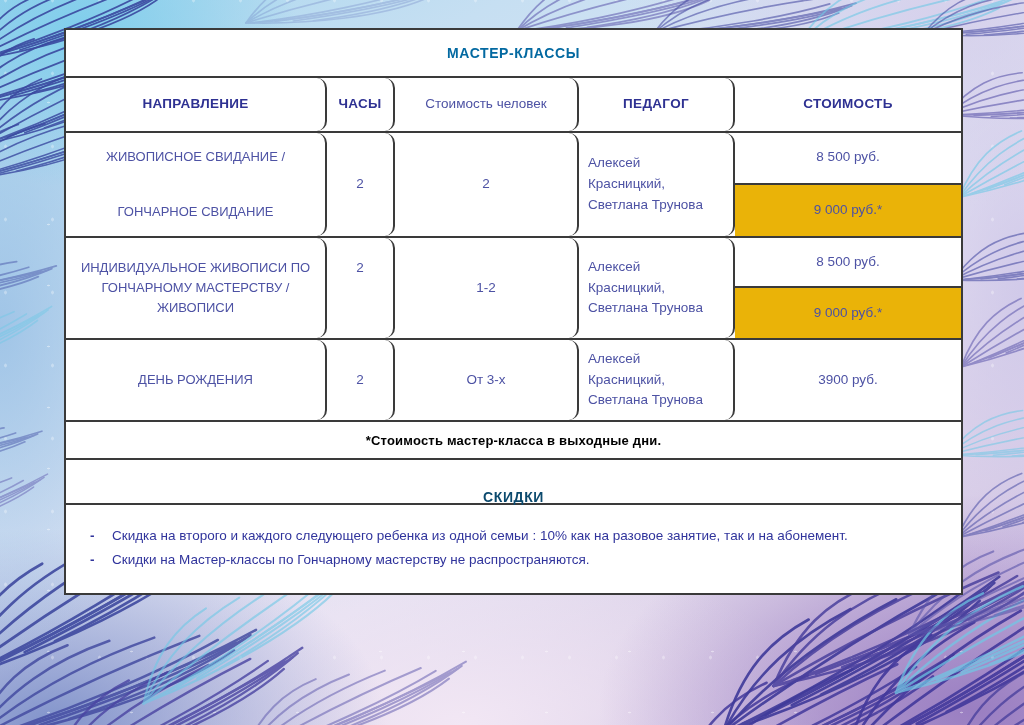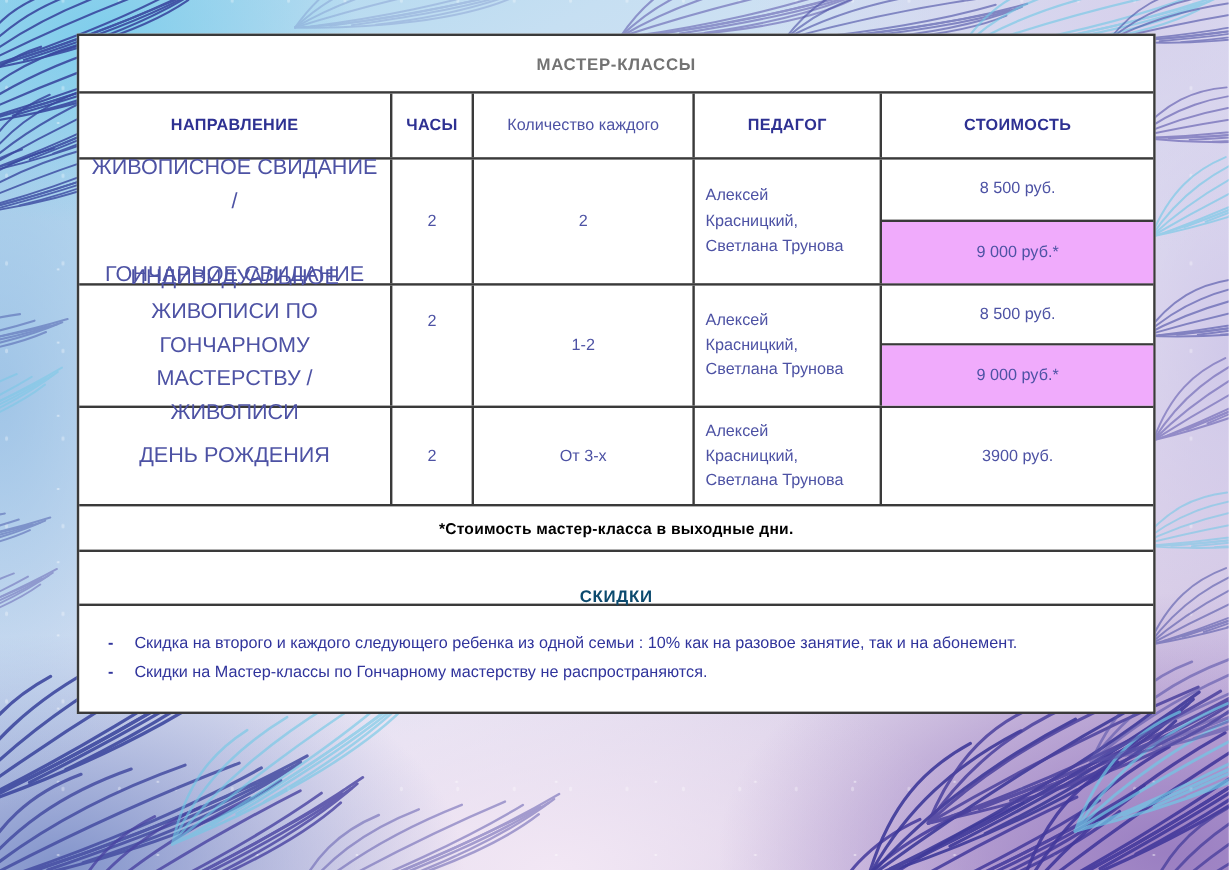--- a/index.html
+++ b/index.html
@@ -40,38 +40,38 @@
   .header-row{height:55px;}
   .r1{height:105px;}
   .r2{height:102px;}
   .r3{height:82px;}
   .note-row{height:38px;align-items:center;justify-content:center;}
   .skidki-row{height:45px;align-items:center;justify-content:center;}
   .bullets-row{flex:1;border-bottom:none;display:block;padding:20px 20px 0 24px;}
   .cell{
     box-sizing:border-box;border-right:2px solid #3a3a3a;
     display:flex;flex-direction:column;align-items:center;justify-content:center;
-    text-align:center;font-size:13.5px;line-height:1.55;
-  }
-  .c-dir{flex:0 0 261px;padding:0 10px;font-size:18px;}
+    text-align:center;font-size:13.5px;line-height:1.55;border-radius:10px;
+  }
+  .c-dir{flex:0 0 261px;padding:0 10px;font-size:13px;}
   .c-hours{flex:0 0 68px;}
   .c-people{flex:0 0 184px;}
   .c-teacher{flex:0 0 156px;}
   .c-price{flex:1 1 auto;border-right:none;}
   .head{font-weight:bold;color:#2e3192;letter-spacing:.3px;font-size:13.5px;}
   .head-light{font-weight:normal;color:#4d52a4;}
-  .title{font-weight:bold;color:#737373;font-size:14px;letter-spacing:.6px;}
+  .title{font-weight:bold;color:#0369a1;font-size:14px;letter-spacing:.6px;}
   .left-align{align-items:flex-start;text-align:left;padding-left:9px;}
   .tline{display:block;}
   .gap{margin-top:34px;}
   .v-top{justify-content:flex-start;padding-top:20px;}
   .split{padding:0;justify-content:center;}
   .price-half{flex:1 1 50%;width:100%;display:flex;align-items:center;justify-content:center;box-sizing:border-box;}
   .price-top{border-bottom:2px solid #3a3a3a;}
-  .highlight{background:#f0abfc;}
+  .highlight{background:#eab308;}
   .footnote{font-weight:bold;color:#000000;font-size:13px;letter-spacing:.2px;}
   .skidki{font-weight:bold;color:#0c4a6e;font-size:14px;letter-spacing:.6px;margin-top:31px;}
   .bullet{display:flex;font-size:13.5px;line-height:1.6;color:#30349c;}
   .bullet + .bullet{margin-top:2px;}
   .marker{flex:0 0 22px;font-weight:bold;}
   .btext{flex:1 1 auto;text-align:justify;}
   .bold{font-weight:normal;}
 </style>
 </head>
 <body>
@@ -136,21 +136,21 @@
 
   <div class="sheet">
 
     <div class="row title-row">
       <div class="title">МАСТЕР-КЛАССЫ</div>
     </div>
 
     <div class="row header-row">
       <div class="cell c-dir head">НАПРАВЛЕНИЕ</div>
       <div class="cell c-hours head">ЧАСЫ</div>
-      <div class="cell c-people head-light">Количество каждого</div>
+      <div class="cell c-people head-light">Стоимость человек</div>
       <div class="cell c-teacher head">ПЕДАГОГ</div>
       <div class="cell c-price head">СТОИМОСТЬ</div>
     </div>
 
     <div class="row r1">
       <div class="cell c-dir">
         <div>ЖИВОПИСНОЕ СВИДАНИЕ /</div>
         <div class="gap">ГОНЧАРНОЕ СВИДАНИЕ</div>
       </div>
       <div class="cell c-hours">2</div>

